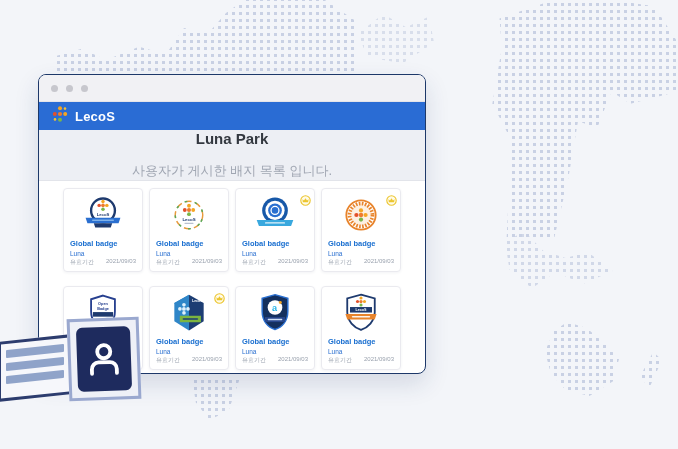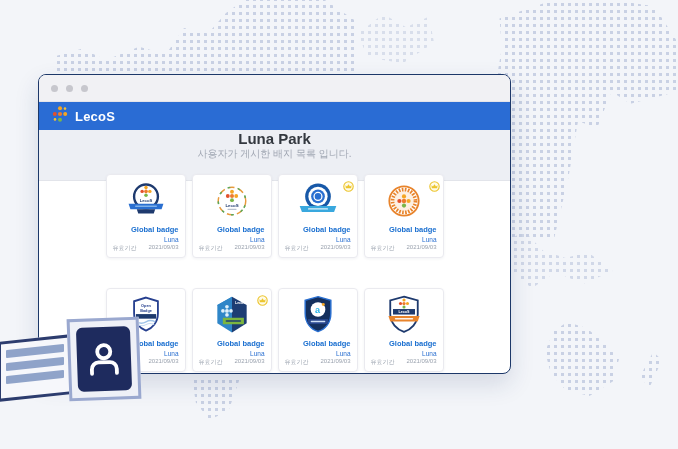--- a/index.html
+++ b/index.html
@@ -18,36 +18,36 @@
   #map-sea{left:505px;top:232px;width:112px;height:72px;opacity:.8;
     clip-path:polygon(0% 12%,18% 0%,34% 26%,54% 36%,74% 28%,96% 54%,70% 72%,45% 56%,24% 78%,4% 52%);}
   #map-aus{left:545px;top:322px;width:74px;height:74px;
     clip-path:polygon(30% 0%,56% 8%,80% 28%,100% 50%,92% 80%,60% 100%,28% 92%,8% 70%,0% 40%,12% 12%);}
   #map-nz{left:640px;top:352px;width:22px;height:36px;
     clip-path:polygon(60% 0%,100% 22%,42% 100%,0% 68%);}
   #map-africa{left:192px;top:378px;width:48px;height:42px;
     clip-path:polygon(0% 0%,100% 0%,76% 78%,36% 100%,8% 58%);}
 
   
-  .window{position:absolute;left:38px;top:74px;width:473px;height:300px;background:#fff;
+  .window{position:absolute;left:38px;top:74px;width:388px;height:300px;background:#fff;
           border:1.5px solid #1d3869;border-radius:8px;box-shadow:0 10px 24px rgba(30,50,100,.14);
           box-sizing:border-box;overflow:hidden;}
   .titlebar{height:26px;background:#f1f1f4;border-bottom:1px solid #e4e4e9;display:flex;
             align-items:center;padding-left:12px;gap:8px;}
   .tl-dot{width:7px;height:7px;border-radius:50%;background:#c7c7cd;}
   .navbar{height:28px;background:#2a6cd4;display:flex;align-items:center;padding:0 12px;gap:6px;}
   .brand{color:#fff;font-size:13px;font-weight:bold;letter-spacing:.2px;}
   .pageheader{height:51px;background:#edeff4;border-bottom:1px solid #e2e4ea;text-align:center;
               box-sizing:border-box;}
   .pagetitle{font-size:15px;font-weight:bold;color:#33383f;}
-  .pagesub{font-size:10px;color:#a0a6b2;margin-top:0;}
+  .pagesub{font-size:13px;color:#a0a6b2;margin-top:15px;}
 
   
-  .cards{position:absolute;left:50%;transform:translateX(-50%);top:99px;width:344px;
-         display:flex;flex-wrap:wrap;gap:30px 6px;justify-content:center;text-align:right;}
+  .cards{position:absolute;left:50%;transform:translateX(-50%);top:113px;width:344px;
+         display:flex;flex-wrap:wrap;gap:14px 6px;justify-content:center;}
   .card{width:80px;height:84px;background:#fff;border:1px solid #eaeaef;border-radius:4px;
         box-shadow:0 1px 3px rgba(40,50,80,.06);position:relative;box-sizing:border-box;
         padding:4px 6px 3px;}
   .badge-art{height:44px;display:flex;align-items:center;justify-content:center;}
   .card-title{font-size:7.5px;font-weight:bold;color:#1a6fd0;margin-top:2px;}
   .card-owner{font-size:6.5px;color:#2a6fd0;margin-top:2px;}
   .card-meta{position:absolute;left:6px;right:6px;bottom:4px;display:flex;
              justify-content:space-between;font-size:6px;color:#9aa2ae;}
   .crown{position:absolute;top:3px;right:3px;width:11px;height:11px;display:none;}
   .card.premium .crown{display:block;}

